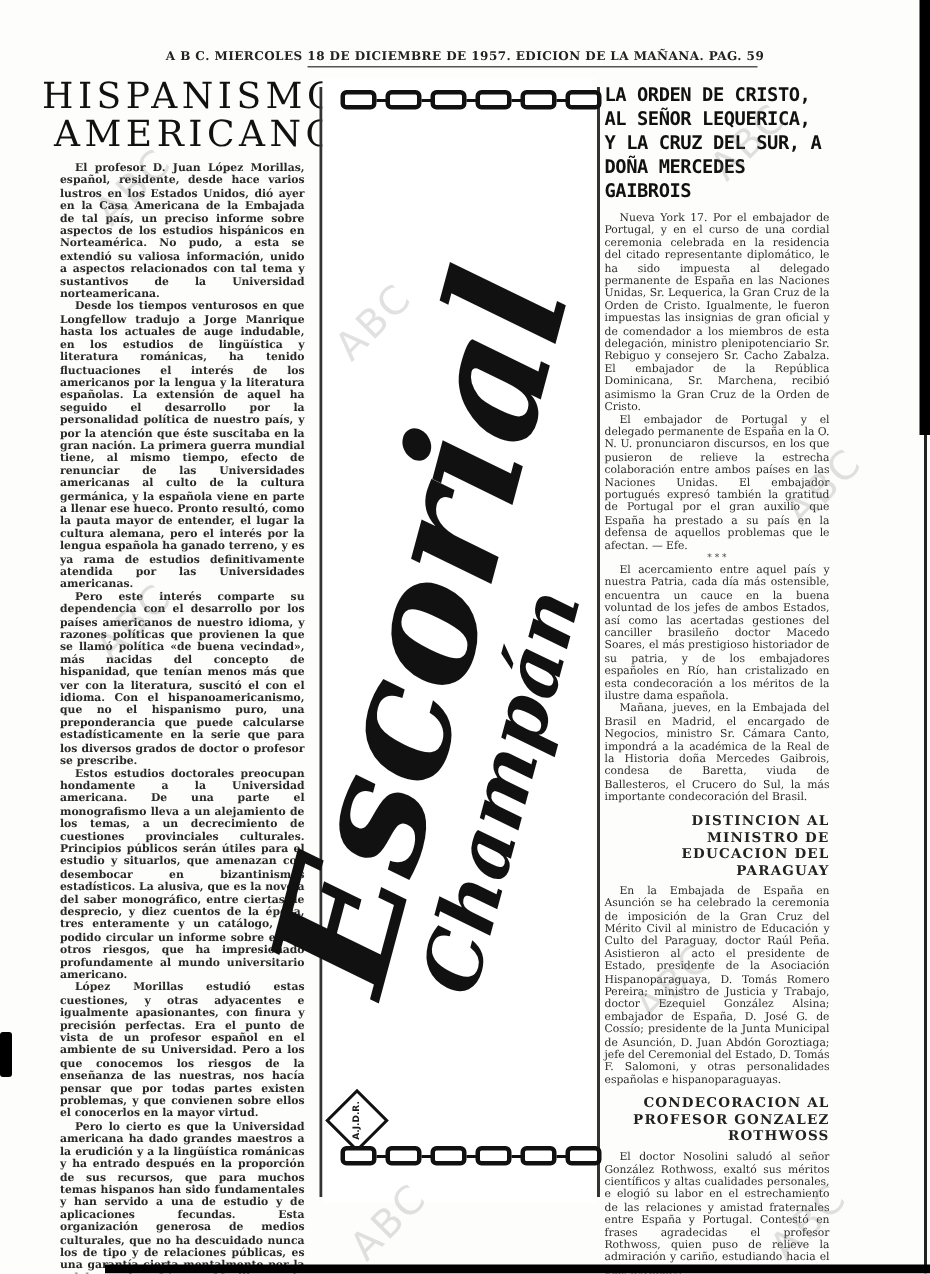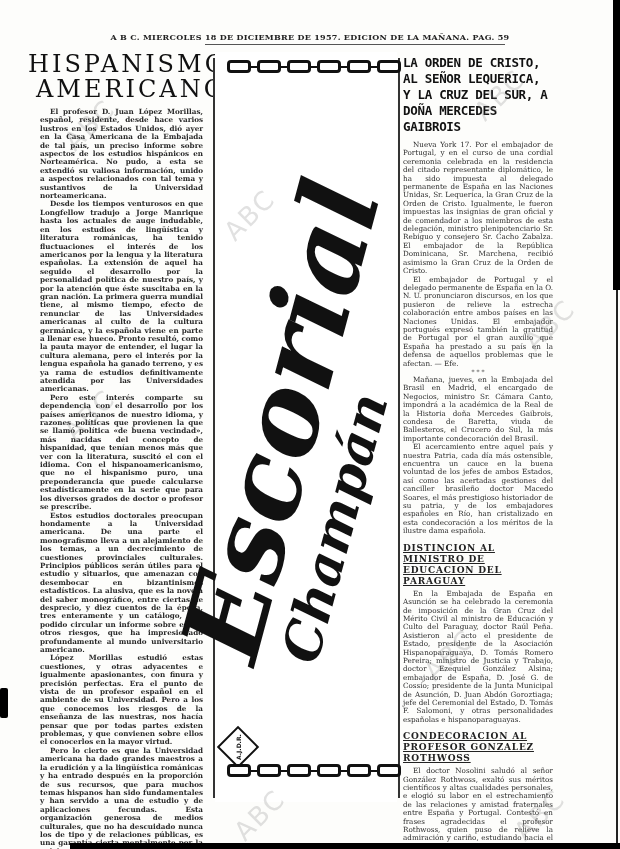--- a/index.html
+++ b/index.html
@@ -60,21 +60,21 @@
     position:absolute; left:50%; top:50%; transform:translate(-50%,-50%) rotate(-135deg);
     font-size:6px; font-weight:bold; white-space:nowrap; font-family:"DejaVu Sans", sans-serif;
   }
   .col-right { left:403px; top:55px; width:150px; }
   .col-right h1 {
     font-family:"DejaVu Sans Mono", monospace; font-size:12.5px; line-height:16px;
     font-weight:bold; text-align:left; margin:0 0 6px 0; color:#111; letter-spacing:-0.3px;
   }
   .col-right h2 {
     font-family:"DejaVu Serif", serif; font-size:9px; line-height:11px; font-weight:bold;
-    text-align:left; margin:7px 0 3px 0; letter-spacing:0.8px; color:#222;text-decoration:underline;
+    text-align:right; margin:7px 0 3px 0; letter-spacing:0.8px; color:#222;
   }
   .col-right .sep { text-align:center; font-size:6px; line-height:8px; color:#444; }
   .right-bar { position:absolute; left:613px; top:0; width:7px; height:290px; background:#000; }
   .right-bar-thin { position:absolute; left:616px; top:290px; width:2px; height:559px; background:#222; }
   .bottom-rule { position:absolute; left:70px; top:843px; width:550px; height:6px; background:#000; }
   .left-smudge { position:absolute; left:0; top:688px; width:8px; height:30px; background:#000; border-radius:2px; }
   .watermark {
     position:absolute; font-family:"DejaVu Sans", sans-serif; font-size:26px; color:rgba(120,120,120,0.22);
     transform:rotate(-45deg); pointer-events:none; letter-spacing:2px;
   }
@@ -127,22 +127,22 @@
       <span class="link"></span>
       <span class="link"></span>
   </div>
 </div>
 
 <div class="col col-right">
   <h1>LA ORDEN DE CRISTO, AL SEÑOR LEQUERICA, Y LA CRUZ DEL SUR, A DOÑA MERCEDES GAIBROIS</h1>
   <p>Nueva York 17. Por el embajador de Portugal, y en el curso de una cordial ceremonia celebrada en la residencia del citado representante diplomático, le ha sido impuesta al delegado permanente de España en las Naciones Unidas, Sr. Lequerica, la Gran Cruz de la Orden de Cristo. Igualmente, le fueron impuestas las insignias de gran oficial y de comendador a los miembros de esta delegación, ministro plenipotenciario Sr. Rebiguo y consejero Sr. Cacho Zabalza. El embajador de la República Dominicana, Sr. Marchena, recibió asimismo la Gran Cruz de la Orden de Cristo.</p>
   <p>El embajador de Portugal y el delegado permanente de España en la O. N. U. pronunciaron discursos, en los que pusieron de relieve la estrecha colaboración entre ambos países en las Naciones Unidas. El embajador portugués expresó también la gratitud de Portugal por el gran auxilio que España ha prestado a su país en la defensa de aquellos problemas que le afectan. — Efe.</p>
   <div class="sep">* * *</div>
+  <p>El acercamiento entre aquel país y nuestra Patria, cada día más ostensible, encuentra un cauce en la buena voluntad de los jefes de ambos Estados, así como las acertadas gestiones del canciller brasileño doctor Macedo Soares, el más prestigioso historiador de su patria, y de los embajadores españoles en Río, han cristalizado en esta condecoración a los méritos de la ilustre dama española.</p>
   <p>Mañana, jueves, en la Embajada del Brasil en Madrid, el encargado de Negocios, ministro Sr. Cámara Canto, impondrá a la académica de la Real de la Historia doña Mercedes Gaibrois, condesa de Baretta, viuda de Ballesteros, el Crucero do Sul, la más importante condecoración del Brasil.</p>
-  <p>El acercamiento entre aquel país y nuestra Patria, cada día más ostensible, encuentra un cauce en la buena voluntad de los jefes de ambos Estados, así como las acertadas gestiones del canciller brasileño doctor Macedo Soares, el más prestigioso historiador de su patria, y de los embajadores españoles en Río, han cristalizado en esta condecoración a los méritos de la ilustre dama española.</p>
   <h2>DISTINCION AL MINISTRO DE EDUCACION DEL PARAGUAY</h2>
   <p>En la Embajada de España en Asunción se ha celebrado la ceremonia de imposición de la Gran Cruz del Mérito Civil al ministro de Educación y Culto del Paraguay, doctor Raúl Peña. Asistieron al acto el presidente de Estado, presidente de la Asociación Hispanoparaguaya, D. Tomás Romero Pereira; ministro de Justicia y Trabajo, doctor Ezequiel González Alsina; embajador de España, D. José G. de Cossío; presidente de la Junta Municipal de Asunción, D. Juan Abdón Goroztiaga; jefe del Ceremonial del Estado, D. Tomás F. Salomoni, y otras personalidades españolas e hispanoparaguayas.</p>
   <h2>CONDECORACION AL PROFESOR GONZALEZ ROTHWOSS</h2>
   <p>El doctor Nosolini saludó al señor González Rothwoss, exaltó sus méritos científicos y altas cualidades personales, e elogió su labor en el estrechamiento de las relaciones y amistad fraternales entre España y Portugal. Contestó en frases agradecidas el profesor Rothwoss, quien puso de relieve la admiración y cariño, estudiando hacia el país hermano.</p>
 </div>
 
 <div class="right-bar"></div>
 <div class="right-bar-thin"></div>
 <div class="bottom-rule"></div>
 <div class="left-smudge"></div>

